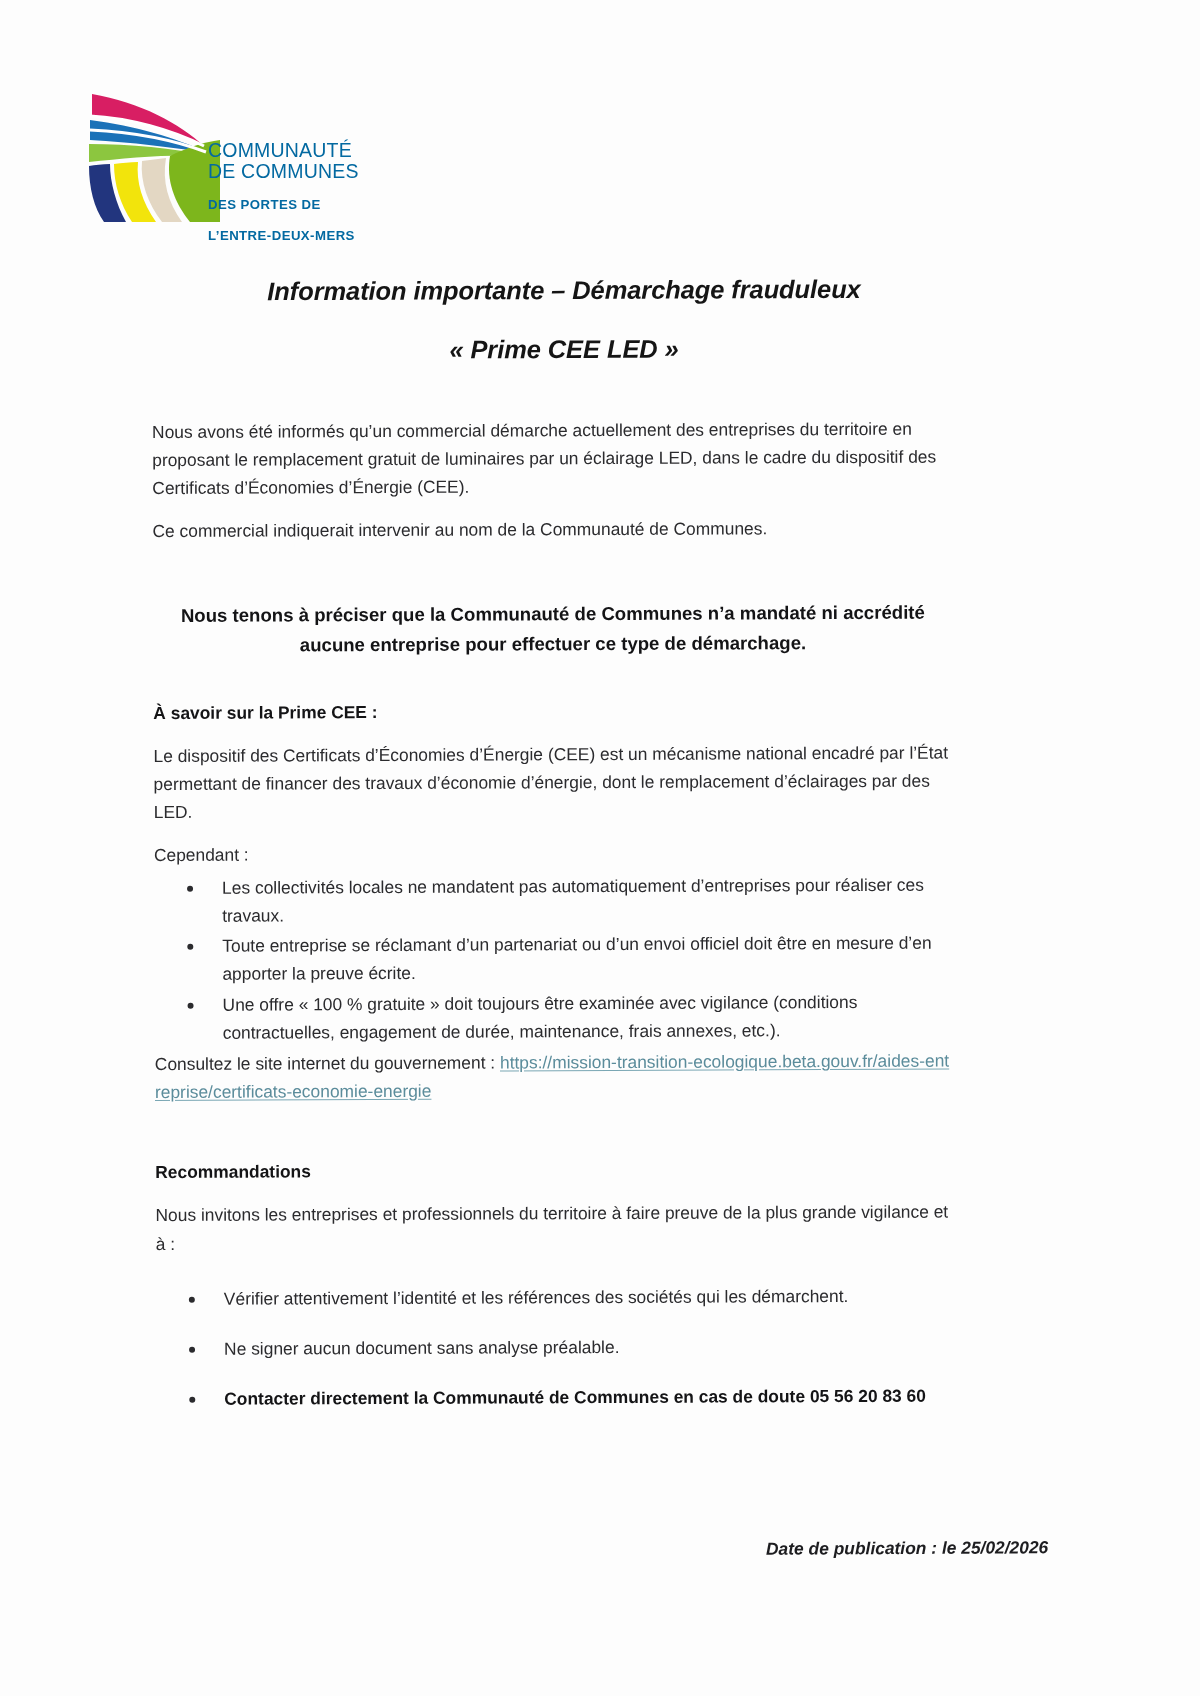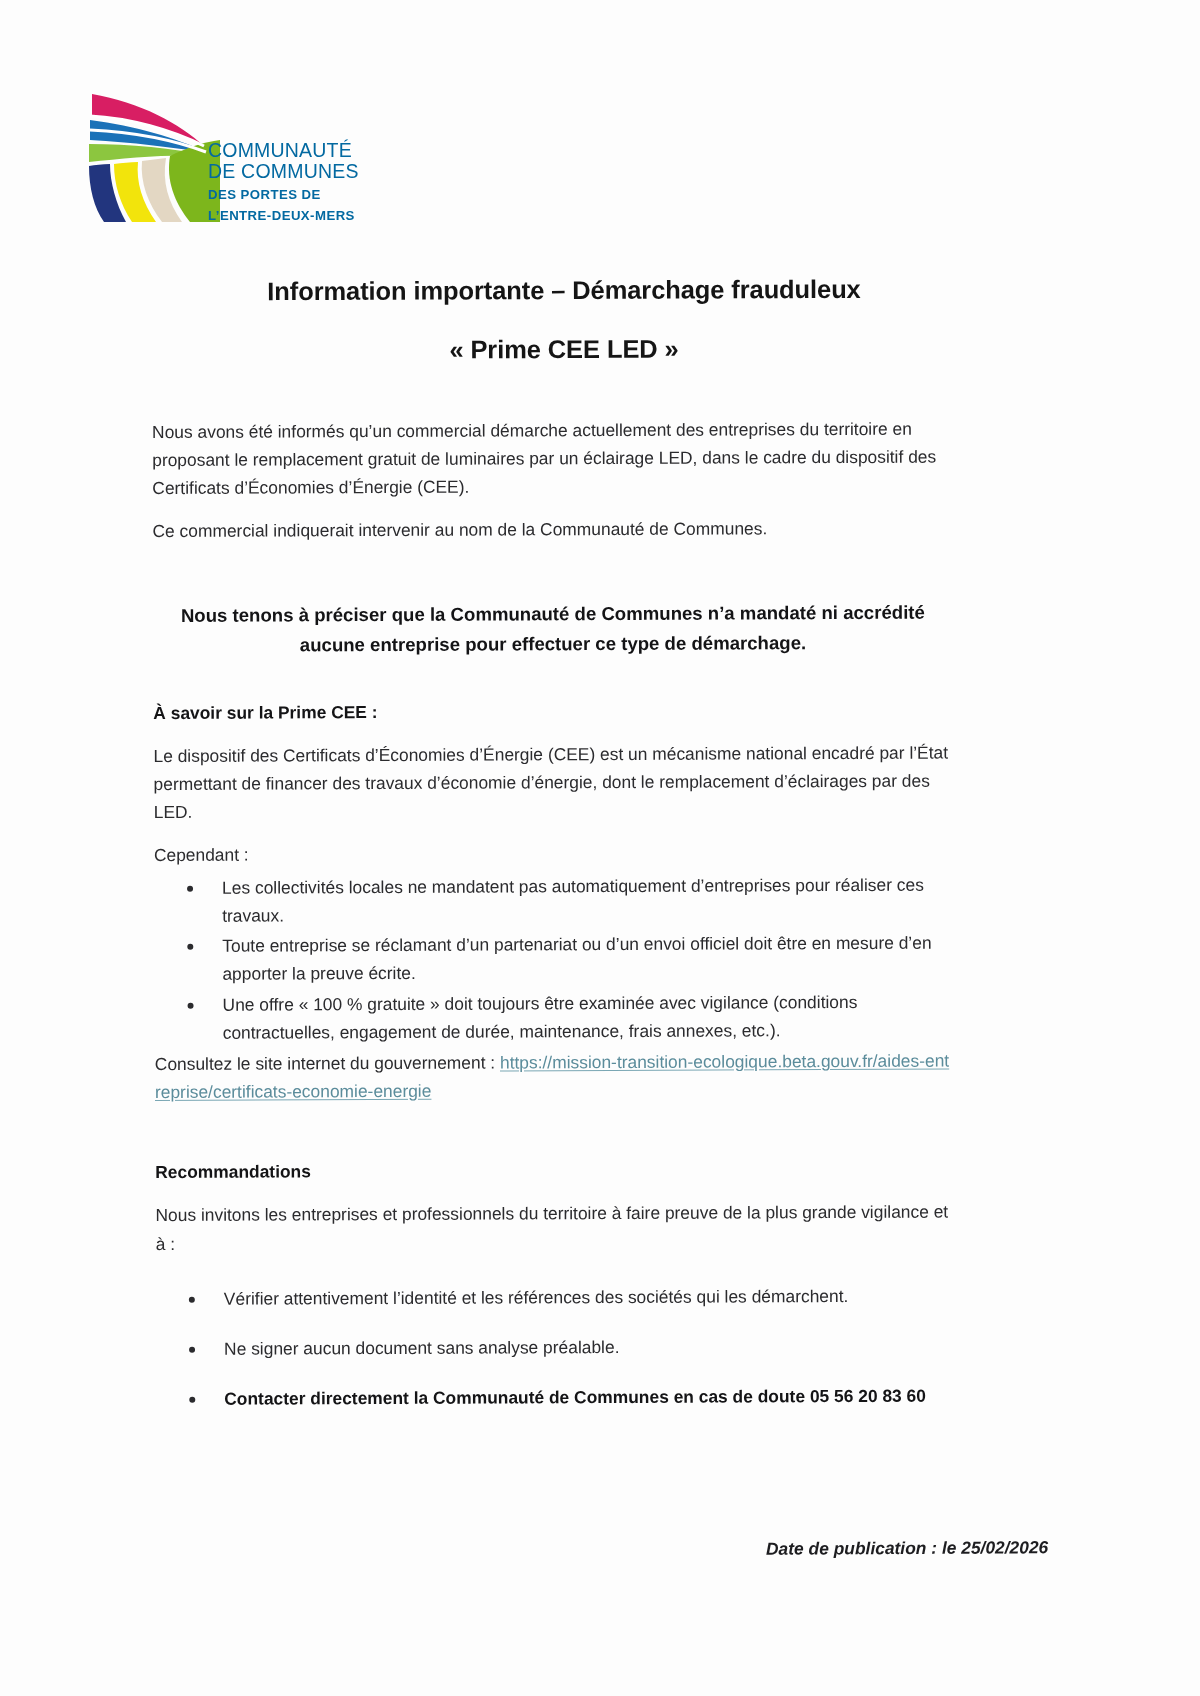--- a/index.html
+++ b/index.html
@@ -48,30 +48,31 @@
     font-size: 19.5px;
     font-weight: 400;
     letter-spacing: 0.2px;
     white-space: nowrap;
   }
   .logo-l3, .logo-l4 {
     font-size: 13.2px;
     font-weight: 700;
     letter-spacing: 0.45px;
     white-space: nowrap;
-    margin-top: 7px;
+    margin-top: 17px;
   }
 
   
   .title-wrap {
     position: absolute;
     left: 0;
     top: 276px;
     width: 1128px;
     text-align: center;
+    font-style: italic;
   }
   .doc-title {
     font-size: 25.5px;
     font-weight: 700;
     letter-spacing: -0.1px;
     color: #151515;
     margin: 0;
     transform: rotate(-0.22deg);
   }
   .doc-subtitle {

